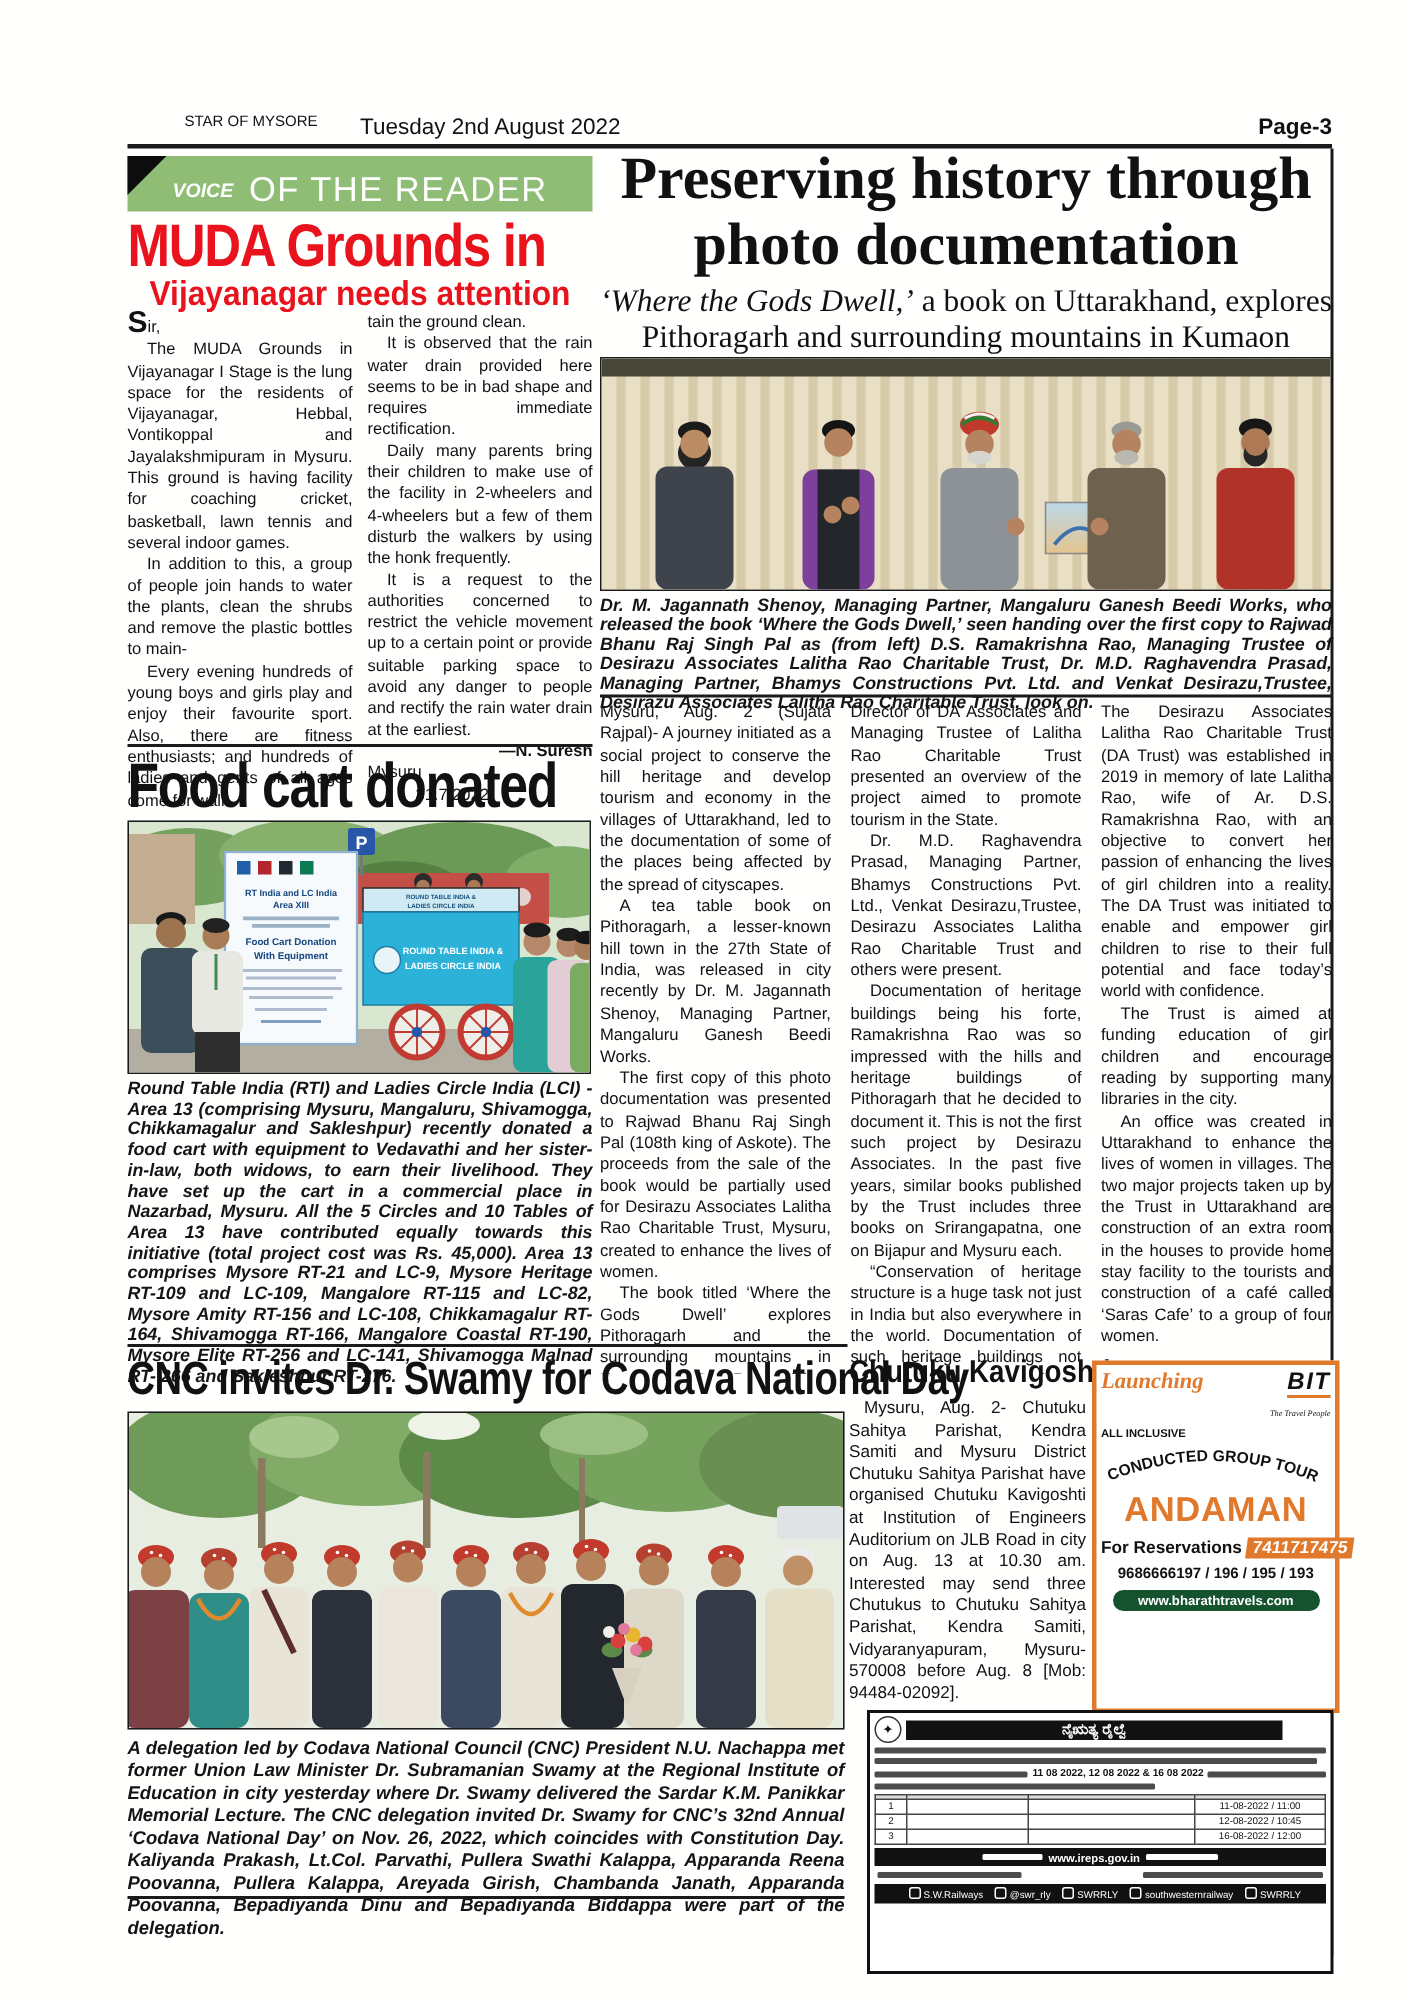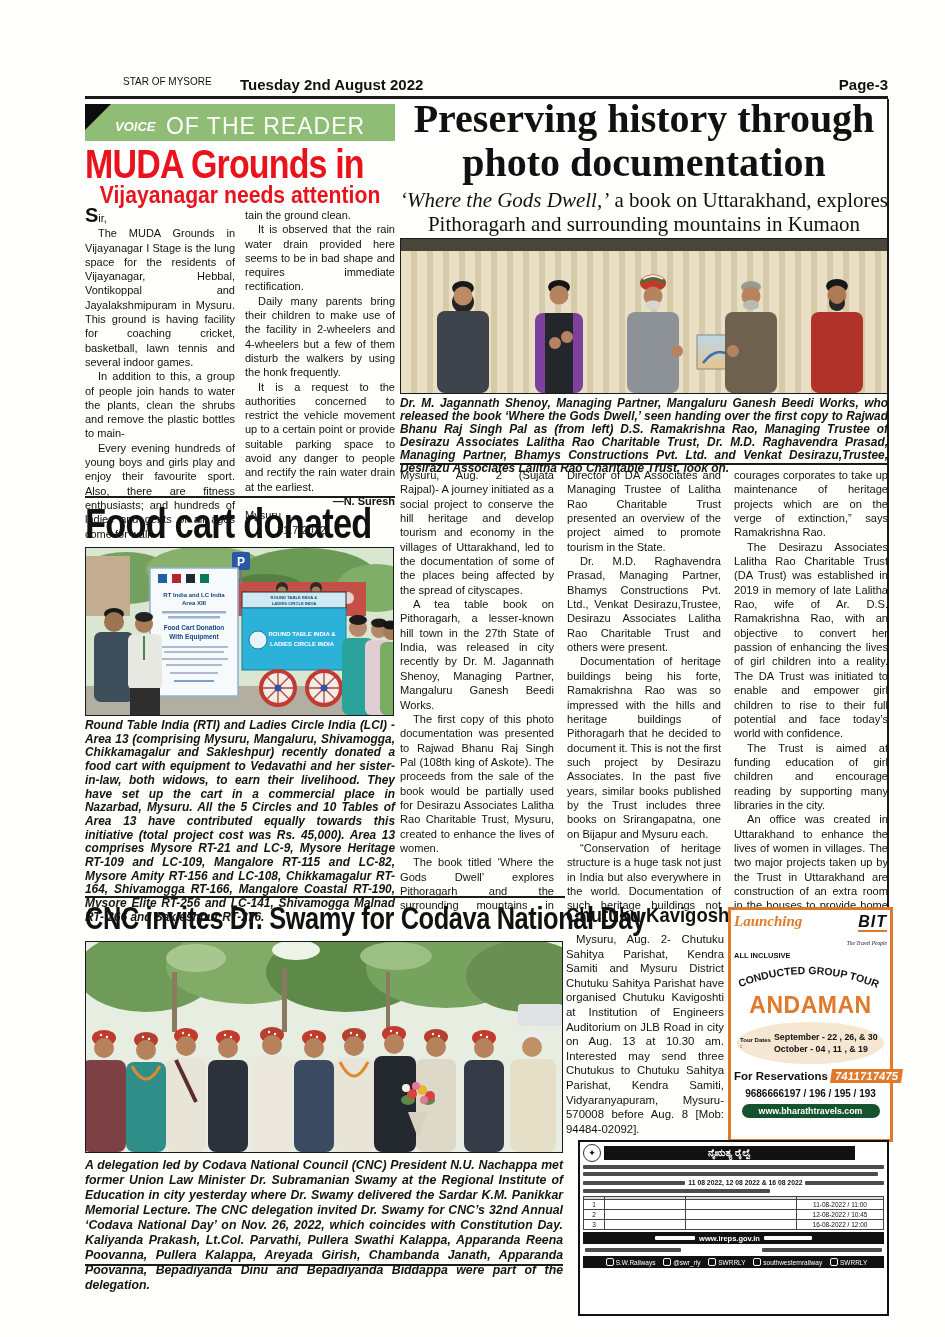--- a/index.html
+++ b/index.html
@@ -23,21 +23,21 @@
   .soc-ic{display:inline-block;width:6px;height:6px;border:1px solid #fff;border-radius:2px;
           margin:0 2px -1px 6px;}
 </style>
 </head>
 <body>
 
 <div class="page">
 
   <div class="abs" style="left:85px;top:76px;width:803px;height:20px;">
     <span class="abs" style="left:0;top:0;font-size:10px;font-weight:normal;margin-left:38px;">STAR OF MYSORE</span>
-    <span class="abs" style="left:155px;top:0;font-size:15px;font-weight:bold;">Tuesday 2nd August 2022</span>
+    <span class="abs" style="left:155px;top:0;font-size:15px;font-weight:normal;">Tuesday 2nd August 2022</span>
     <span class="abs" style="right:0;top:0;font-size:15px;font-weight:bold;">Page-3</span>
   </div>
   <div class="rule" style="left:85px;top:96px;width:803px;height:3px;"></div>
   <div class="rule" style="left:887px;top:99px;width:2px;height:1205px;"></div>
 
   <div class="abs" style="left:85px;top:104px;width:310px;height:37px;background:#8fbd75;">
     <div class="abs" style="left:0;top:0;width:0;height:0;border-top:26px solid #0d0d0d;border-right:26px solid transparent;"></div>
     <div class="abs" style="left:30px;top:9px;color:#fff;">
       <span style="font-size:13px;font-weight:bold;font-style:italic;vertical-align:3px;">VOICE</span>
       <span style="font-size:23px;letter-spacing:1px;margin-left:6px;">OF THE READER</span>
@@ -230,21 +230,20 @@
         <p>The first copy of this photo documentation was presented to Rajwad Bhanu Raj Singh Pal (108th king of Askote). The proceeds from the sale of the book would be partially used for Desirazu Associates Lalitha Rao Charitable Trust, Mysuru, created to enhance the lives of women.</p>
         <p>The book titled ‘Where the Gods Dwell’ explores Pithoragarh and the surrounding mountains in Kumaon. Ar. D.S. Ramakrishna Rao, Managing</p>
       </div>
     <div class="abs jtext noindent" style="left:167px;top:0;width:154px;">
         <p>Director of DA Associates and Managing Trustee of Lalitha Rao Charitable Trust presented an overview of the project aimed to promote tourism in the State.</p>
         <p>Dr. M.D. Raghavendra Prasad, Managing Partner, Bhamys Constructions Pvt. Ltd., Venkat Desirazu,Trustee, Desirazu Associates Lalitha Rao Charitable Trust and others were present.</p>
         <p>Documentation of heritage buildings being his forte, Ramakrishna Rao was so impressed with the hills and heritage buildings of Pithoragarh that he decided to document it. This is not the first such project by Desirazu Associates. In the past five years, similar books published by the Trust includes three books on Srirangapatna, one on Bijapur and Mysuru each.</p>
         <p>“Conservation of heritage structure is a huge task not just in India but also everywhere in the world. Documentation of such heritage buildings not only educates the future generations about the history, but it also generates interest in history and en-</p>
       </div>
     <div class="abs jtext noindent" style="left:334px;top:0;width:154px;">
-        <p>courages corporates to take up maintenance of heritage projects which are on the verge of extinction,” says Ramakrishna Rao.</p>
         <p>The Desirazu Associates Lalitha Rao Charitable Trust (DA Trust) was established in 2019 in memory of late Lalitha Rao, wife of Ar. D.S. Ramakrishna Rao, with an objective to convert her passion of enhancing the lives of girl children into a reality. The DA Trust was initiated to enable and empower girl children to rise to their full potential and face today’s world with confidence.</p>
         <p>The Trust is aimed at funding education of girl children and encourage reading by supporting many libraries in the city.</p>
         <p>An office was created in Uttarakhand to enhance the lives of women in villages. The two major projects taken up by the Trust in Uttarakhand are construction of an extra room in the houses to provide home stay facility to the tourists and construction of a café called ‘Saras Cafe’ to a group of four women.</p>
       </div>
   </div>
 
   <div class="rule" style="left:85px;top:896px;width:480px;height:2px;"></div>
   <div class="abs condL" style="left:85px;top:901px;font-size:31px;font-weight:bold;letter-spacing:-0.5px;transform:scaleX(0.82);">CNC invites Dr. Swamy for Codava National Day</div>
 
   <div class="abs photoframe" style="left:85px;top:941px;width:476px;height:210px;">
@@ -355,27 +354,20 @@
       </span>
     </div>
     <div style="font-size:7.5px;font-weight:bold;margin-top:2px;">ALL INCLUSIVE</div>
     <svg width="147" height="30" viewBox="0 0 147 30">
       <path id="arcp" d="M4,28 Q73,0 143,28" fill="none"></path>
       <text font-size="10.5" font-weight="bold" fill="#111">
         <textPath href="#arcp" startOffset="2">CONDUCTED GROUP TOURS TO</textPath>
       </text>
     </svg>
     <div style="text-align:center;font-size:23px;font-weight:bold;color:#e0792c;letter-spacing:0.5px;margin-top:-2px;">ANDAMAN</div>
-    <div style="margin:3px auto 0;width:147px;height:42px;background:#f5e7d2;border-radius:50%;display:flex;align-items:center;">
-      <span style="font-size:6px;font-weight:bold;width:34px;padding-left:3px;">Tour Dates :</span>
-      <span style="font-size:8.8px;font-weight:bold;line-height:12px;">
-        <span>September - 22 , 26, &amp; 30</span><br>
-        <span>October - 04 , 11 , &amp; 19</span>
-      </span>
-    </div>
     <div style="display:flex;align-items:center;margin-top:5px;">
       <span style="font-size:11.5px;font-weight:bold;white-space:nowrap;">For Reservations</span>
       <span style="background:#e0792c;color:#fff;font-size:11.5px;font-weight:bold;padding:1px 4px;margin-left:3px;transform:skewX(-8deg);">7411717475</span>
     </div>
     <div style="text-align:center;font-size:10px;font-weight:bold;margin-top:5px;">9686666197 / 196 / 195 / 193</div>
     <div style="margin:5px auto 0;width:138px;background:#14532d;color:#fff;border-radius:8px;text-align:center;font-size:8.8px;font-weight:bold;padding:2px 0;">www.bharathtravels.com</div>
   </div>
 
   <div class="abs" style="left:578px;top:1140px;width:301px;height:168px;border:2px solid #111;background:#fff;padding:2px 3px;font-size:7px;">
     <div style="display:flex;align-items:center;gap:3px;">

